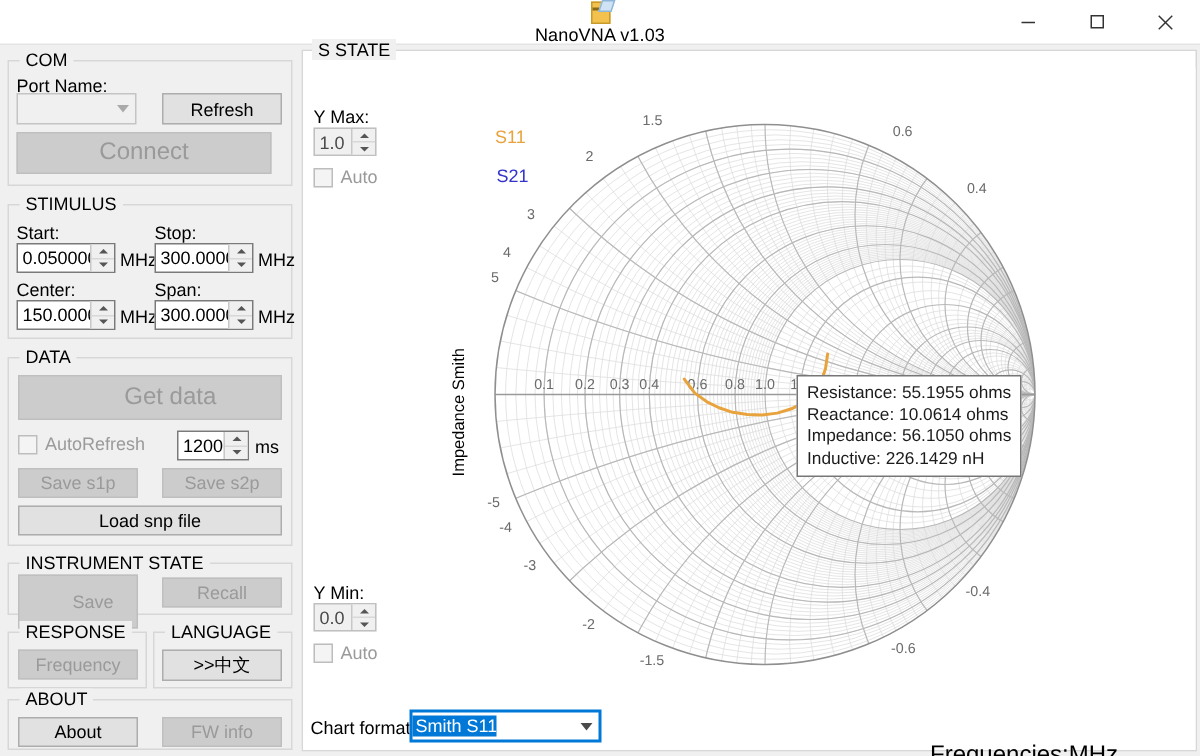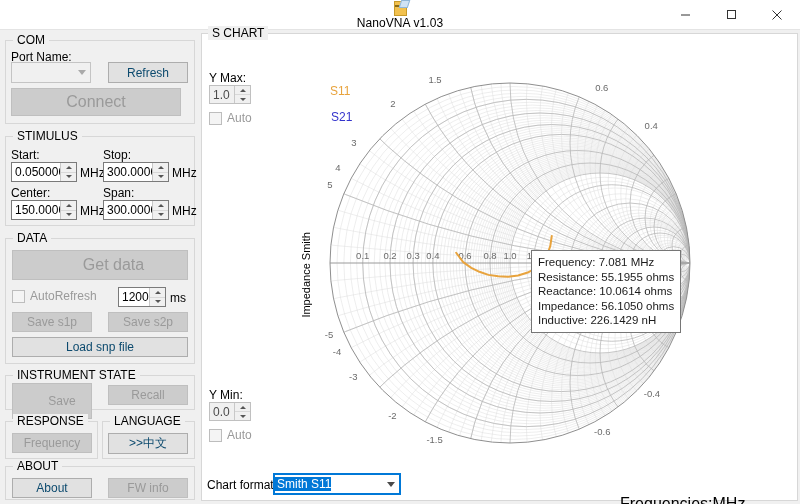--- a/index.html
+++ b/index.html
@@ -75,21 +75,21 @@
 
   
   .lbl { position: absolute; font-size: 12px; color: #000; white-space: nowrap; }
 
   .btn {
     position: absolute; box-sizing: border-box;
     background: #e1e1e1;
     border: 1px solid #adadad;
     font-family: "Liberation Sans", sans-serif;
     font-size: 12px;
-    color: #0c4a6e;
+    color: #000000;
     display: flex; align-items: center; justify-content: center;
     padding: 0;
   }
   .btn.disabled {
     background: #cccccc;
     border: 1px solid #bfbfbf;
     color: #9a9a9a;
   }
   .btn.big { font-size: 16px; }
 
@@ -338,21 +338,21 @@
   </div>
   <div class="btn" style="left:108px; top:433px; width:80px; height:21px;">&gt;&gt;中文</div>
 
   <div class="groupbox" style="left:5px; top:466px; width:190px; height:34px;">
     <span class="grouplabel">ABOUT</span>
   </div>
   <div class="btn" style="left:12px; top:478px; width:80px; height:20px;">About</div>
   <div class="btn disabled" style="left:108px; top:478px; width:80px; height:20px;">FW info</div>
 
   <div id="chartpanel"></div>
-  <span id="chartlabel">S CHART</span>
+  <span id="chartlabel">S STATE</span>
   <div id="chartwhite"></div>
 
   <span class="lbl" style="left:209px; top:71px;">Y Max:</span>
   <div class="textbox ro" style="left:209px; top:85px; width:42px; height:19px;">
     <span class="val">1.0</span>
     <span class="spin">
         <span class="up">
           <i class="tri-up"></i>
         </span>
         <span class="dn">
@@ -631,20 +631,19 @@
         <text x="232.61538461538458" y="398" font-size="9.5" font-family="&quot;Liberation Sans&quot;, sans-serif" fill="#6b6b6b" text-anchor="middle">-1.5</text>
         <text x="190.39999999999998" y="374" font-size="9.5" font-family="&quot;Liberation Sans&quot;, sans-serif" fill="#6b6b6b" text-anchor="middle">-2</text>
         <text x="151.2" y="335" font-size="9.5" font-family="&quot;Liberation Sans&quot;, sans-serif" fill="#6b6b6b" text-anchor="middle">-3</text>
         <text x="135.05882352941177" y="309.7647058823529" font-size="9.5" font-family="&quot;Liberation Sans&quot;, sans-serif" fill="#6b6b6b" text-anchor="middle">-4</text>
         <text x="127.0769230769231" y="293" font-size="9.5" font-family="&quot;Liberation Sans&quot;, sans-serif" fill="#6b6b6b" text-anchor="middle">-5</text>
         <path d="M254.18 207.74 L261.20 217.10 L269.30 222.86 L277.40 226.82 L286.40 229.88 L296.30 231.32 L306.20 231.68 L316.10 230.42 L325.64 227.54 L333.74 223.40 L340.40 217.46 L345.26 209.90 L348.32 200.90 L349.76 191.00 " fill="none" stroke="#e8a33d" stroke-width="2" stroke-linecap="round" stroke-linejoin="round"></path>
       </svg>
   </div>
 
   <div id="tooltip">
-    <div>Frequency: 7.081 MHz</div>
     <div>Resistance: 55.1955 ohms</div>
     <div>Reactance: 10.0614 ohms</div>
     <div>Impedance: 56.1050 ohms</div>
     <div>Inductive: 226.1429 nH</div>
   </div>
 
 </div>
 
 </body></html>

